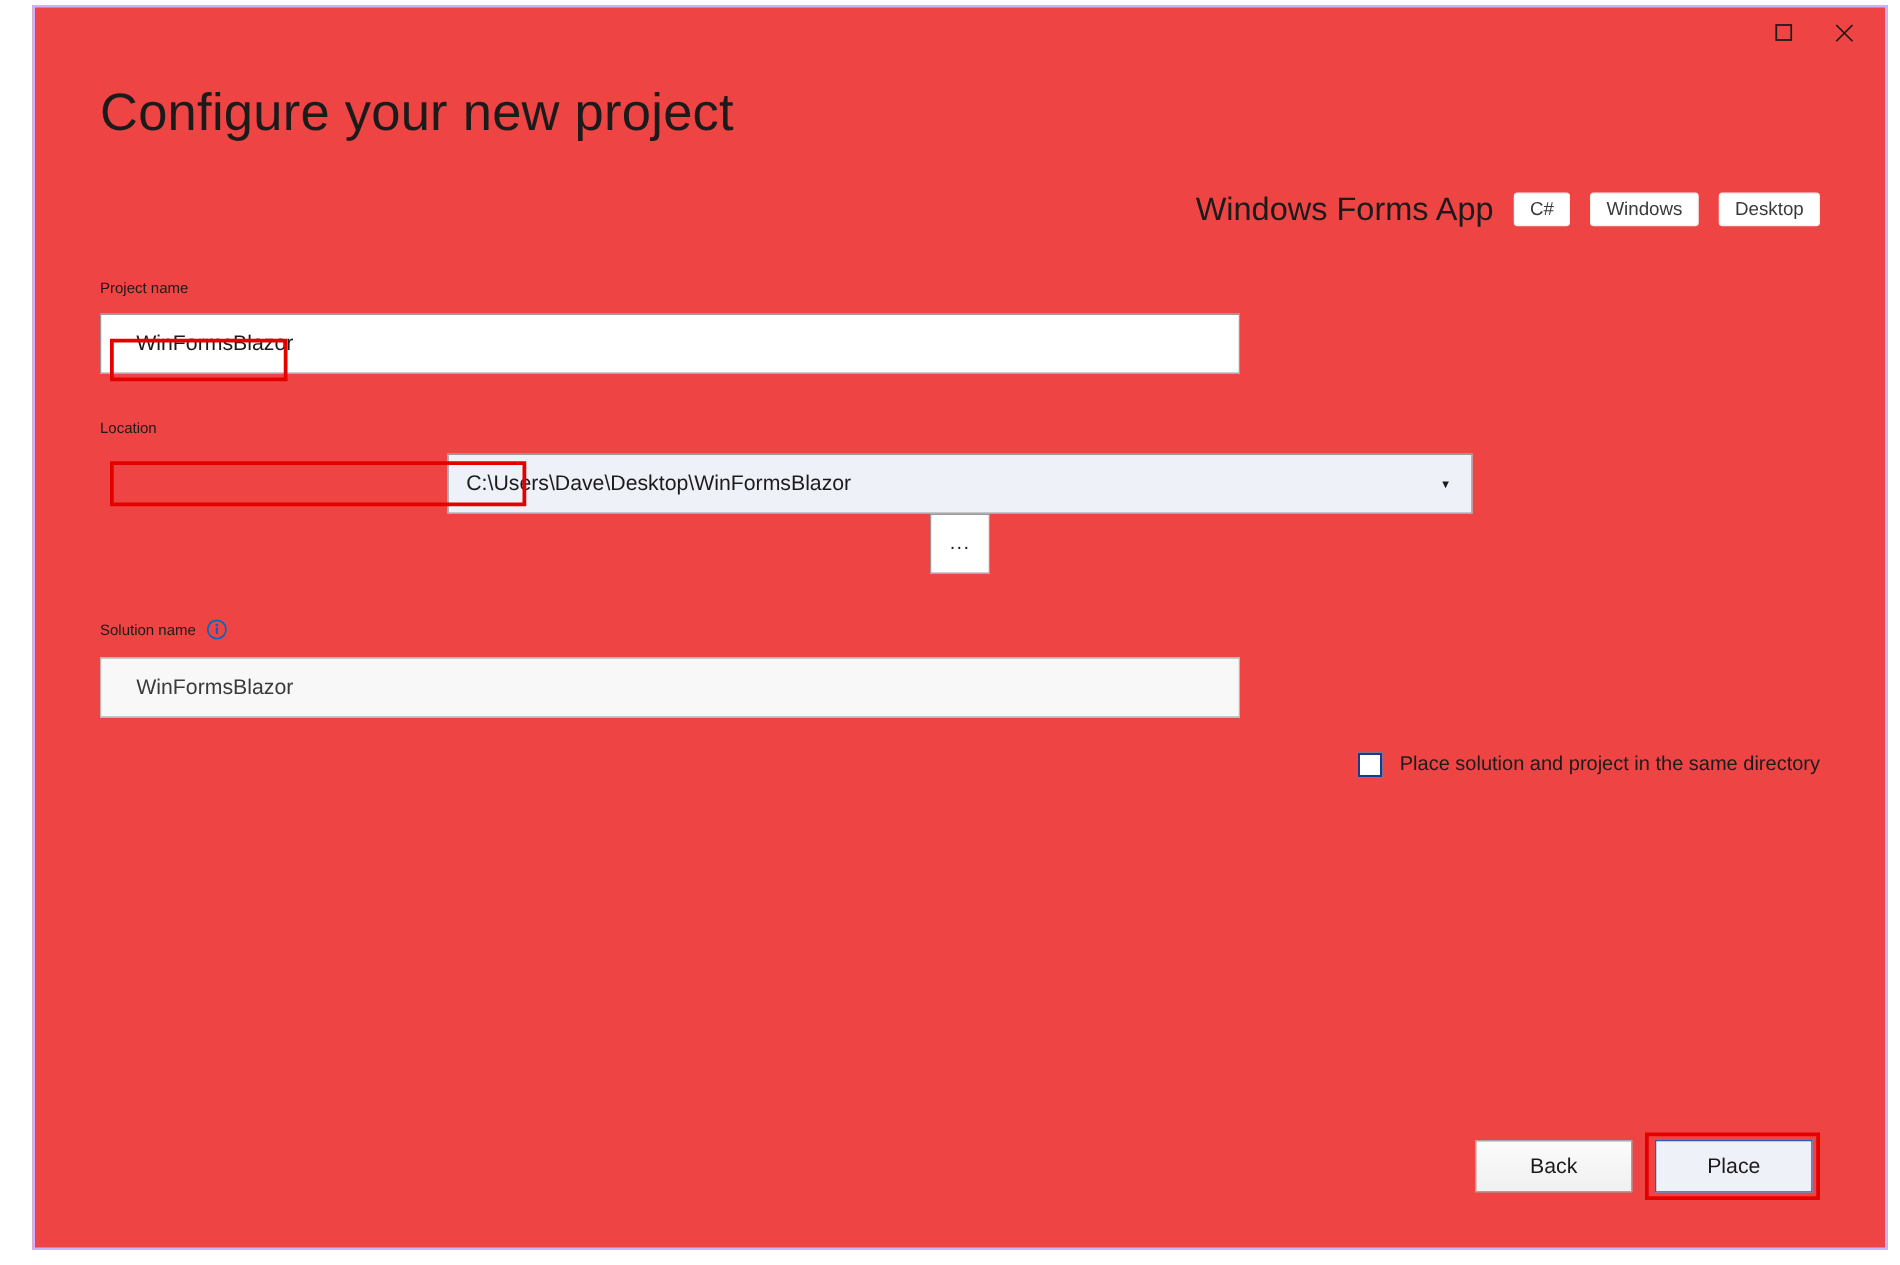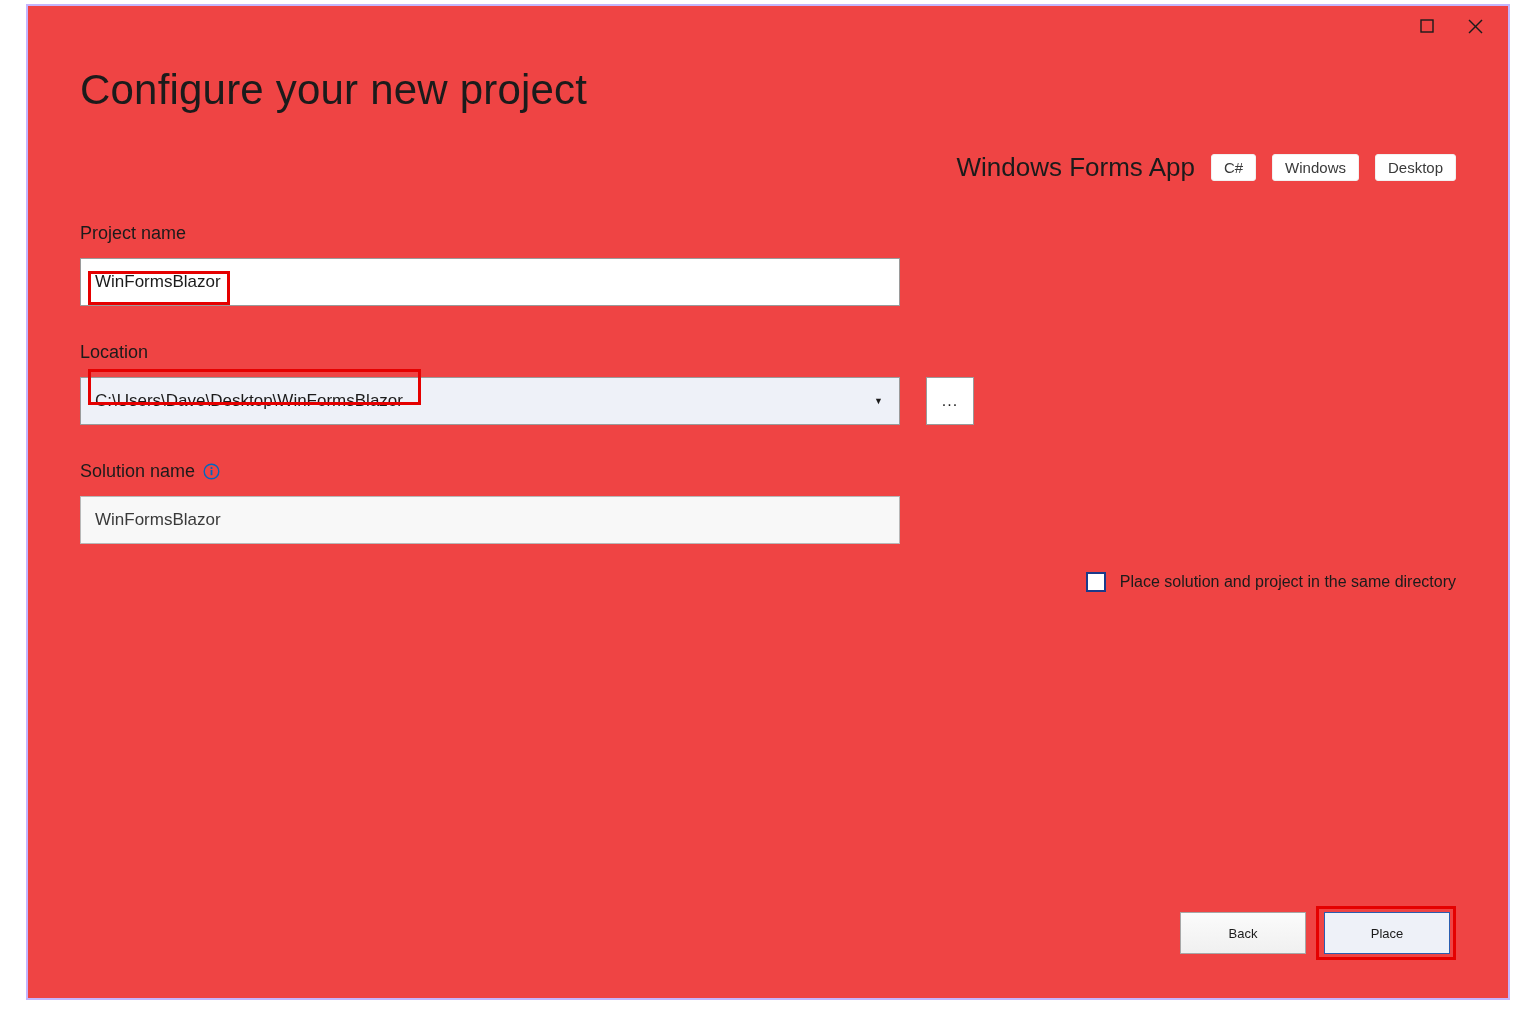--- a/index.html
+++ b/index.html
@@ -71,59 +71,59 @@
     }
     .tag {
       font-size: 15px;
       color: #3a3a3a;
       background: #ffffff;
       border: 1px solid #f1f1f1;
       border-radius: 3px;
       padding: 4px 12px;
     }
     .field-label {
-      font-size: 18px;
+      font-size: 12px;
       color: #1b1b1b;
       margin-top: 36px;
       display: flex;
       align-items: center;
       gap: 8px;
     }
     .field-label.first {
       margin-top: 40px;
     }
     .info-icon {
       width: 17px;
       height: 17px;
       display: inline-flex;
       align-items: center;
       justify-content: center;
     }
     .text-input {
-      width: 820px;
+      width: 912px;
       height: 48px;
       border: 1px solid #9a9a9a;
       background: #ffffff;
       font-size: 17px;
       color: #1b1b1b;
-      padding: 0 14px;
+      padding: 0 28px;
       margin-top: 14px;
       outline: none;
       font-family: inherit;
     }
     .text-input.disabled-look {
       background: #f8f8f8;
       color: #3a3a3a;
       border-color: #b8b8b8;
     }
     .location-row {
       display: flex;
       align-items: center;
-      gap: 26px;
       margin-top: 14px;
+      flex-direction: column;
     }
     .combo {
       position: relative;
       width: 820px;
       height: 48px;
       border: 1px solid #9a9a9a;
       background: #eef1f8;
       display: flex;
       align-items: center;
       padding: 0 14px;
@@ -172,21 +172,21 @@
     .footer {
       position: absolute;
       right: 58px;
       bottom: 44px;
       display: flex;
       gap: 18px;
     }
     .btn {
       width: 126px;
       height: 42px;
-      font-size: 13px;
+      font-size: 17px;
       color: #1b1b1b;
       display: flex;
       align-items: center;
       justify-content: center;
       cursor: pointer;
       font-family: inherit;
     }
     .btn-back {
       background: linear-gradient(#fbfbfb, #f0f0f0);
       border: 1px solid #a7a7a7;

